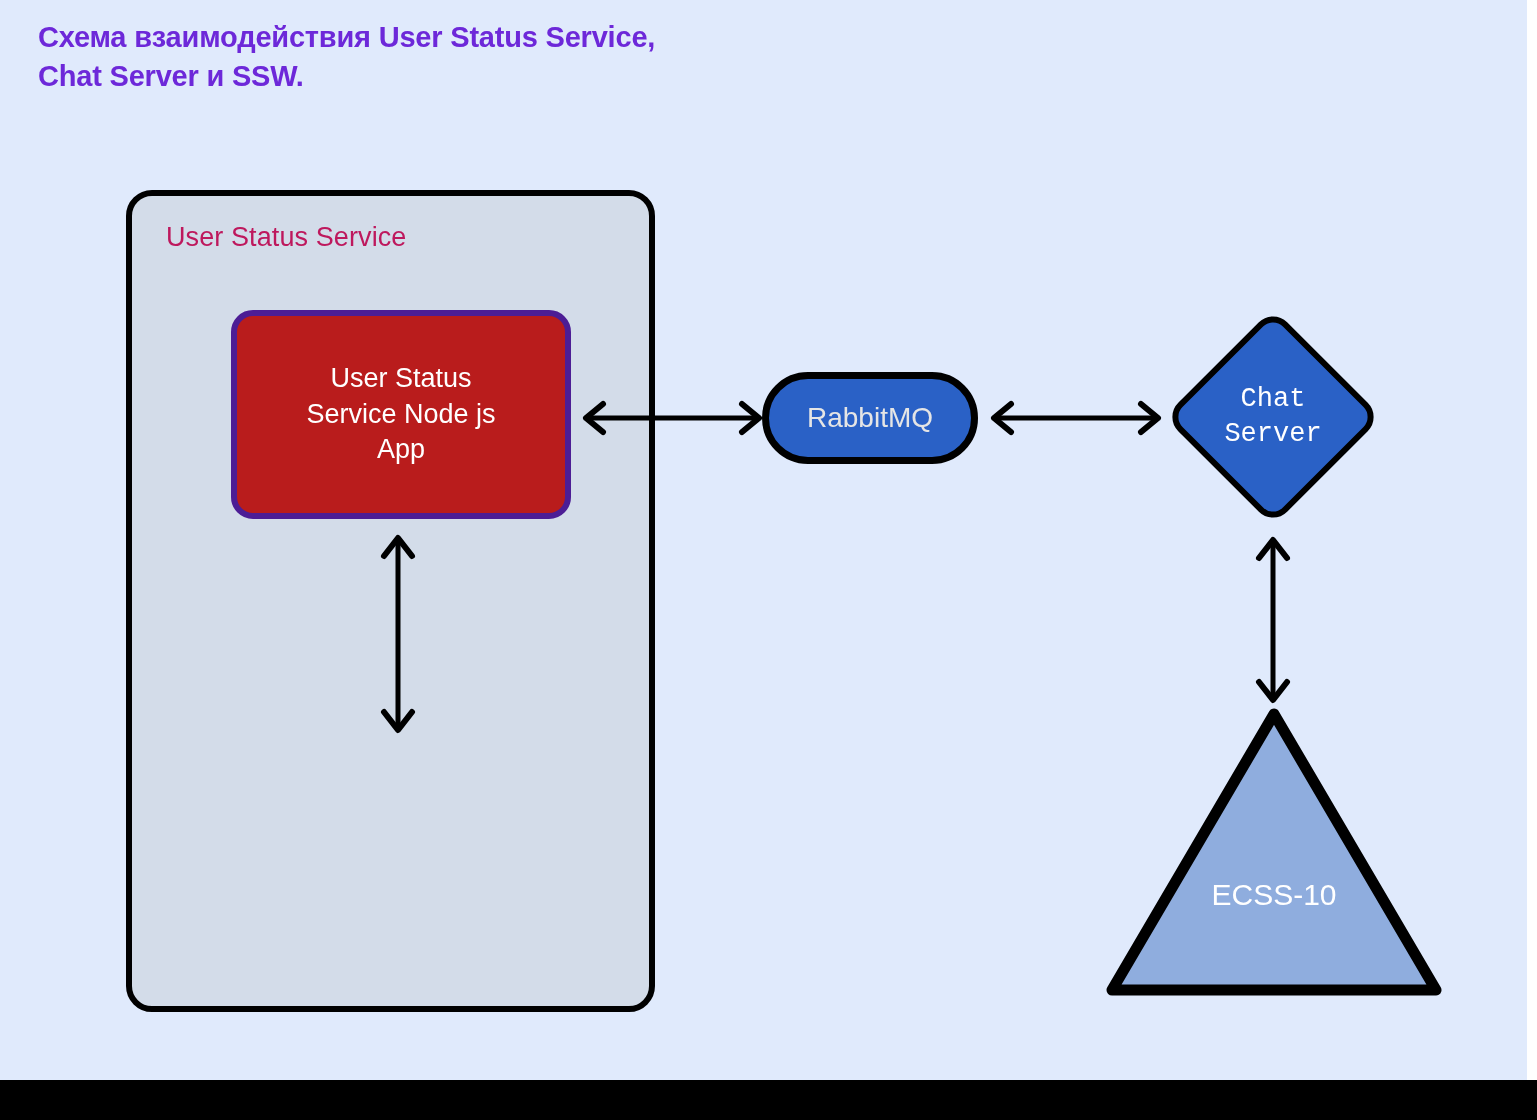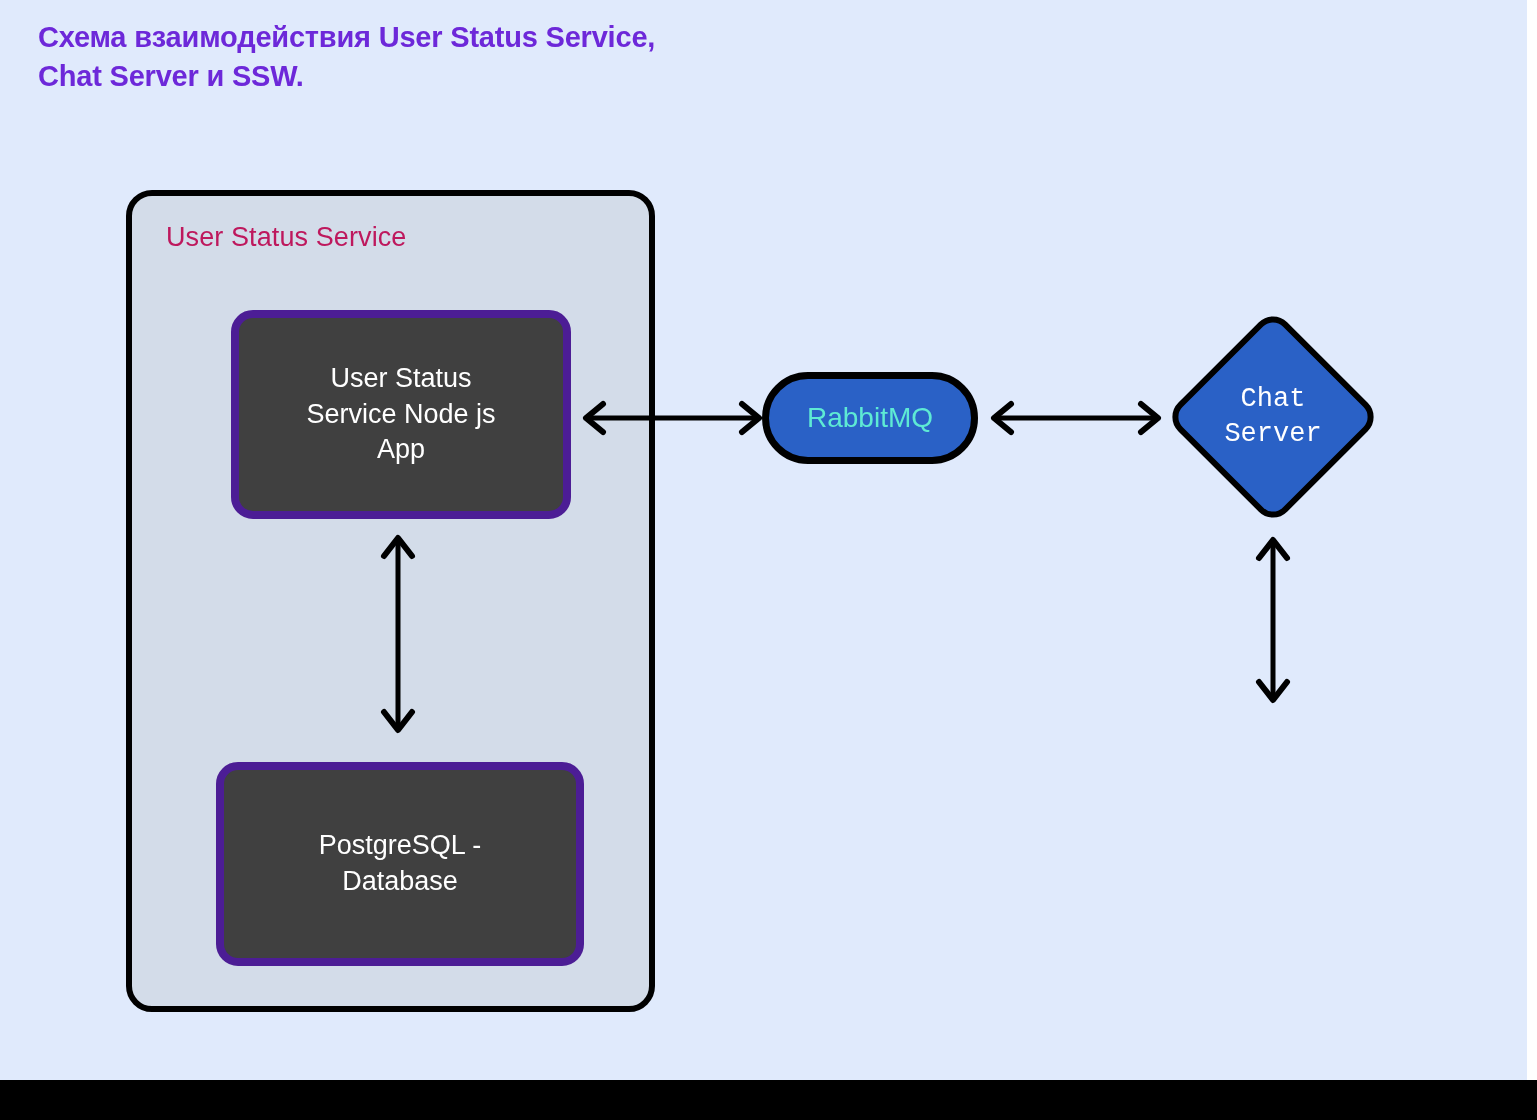--- a/index.html
+++ b/index.html
@@ -68,22 +68,22 @@
     left: 166px;
     top: 222px;
     font-size: 27px;
     color: #be185d;
     letter-spacing: 0.1px;
   }
 
   
   .node-box {
     position: absolute;
-    background: #404040;
-    border: 8px solid #4c1d95;
+    background: #b91c1c;
+    border: 6px solid #4c1d95;
     border-radius: 22px;
     box-sizing: border-box;
     color: #ffffff;
     display: flex;
     align-items: center;
     justify-content: center;
     text-align: center;
     font-size: 27px;
     line-height: 1.32;
     white-space: pre-line;
@@ -106,21 +106,21 @@
   #node-rabbitmq {
     position: absolute;
     left: 762px;
     top: 372px;
     width: 216px;
     height: 92px;
     background: #2a61c6;
     border: 7px solid #000000;
     border-radius: 46px;
     box-sizing: border-box;
-    color: #5eead4;
+    color: #e5e5e5;
     display: flex;
     align-items: center;
     justify-content: center;
     font-size: 28px;
   }
 
   
   #node-chat-server {
     position: absolute;
     left: 1165px;
@@ -193,31 +193,35 @@
   <div id="diagram-title">Схема взаимодействия User Status Service,
 Chat Server и SSW.</div>
 
   <div id="group-user-status-service"></div>
   <div id="group-label">User Status Service</div>
 
   <div id="node-user-status-app" class="node-box">User Status
 Service Node js
 App</div>
 
-  <div id="node-postgresql" class="node-box">PostgreSQL -
-Database</div>
 
   <div id="node-rabbitmq">RabbitMQ</div>
 
   <div id="node-chat-server">
     <div class="diamond-shape"></div>
     <div class="diamond-label">Chat
 Server</div>
   </div>
 
+  <div id="node-ecss10">
+    <svg width="348" height="310" viewBox="0 0 348 310">
+      <path d="M 174 14 L 336 290 L 12 290 Z" fill="#8fadde" stroke="#000000" stroke-width="11" stroke-linejoin="round"></path>
+    </svg>
+    <div class="tri-label">ECSS-10</div>
+  </div>
 
   <svg class="connector" style="left:575px; top:395px;" width="195" height="46">
     <line x1="12" y1="23" x2="183" y2="23" stroke="#000000" stroke-width="5"></line>
     <polyline points="28,9 11,23 28,37" fill="none" stroke="#000000" stroke-width="6" stroke-linecap="round" stroke-linejoin="round"></polyline>
     <polyline points="167,9 184,23 167,37" fill="none" stroke="#000000" stroke-width="6" stroke-linecap="round" stroke-linejoin="round"></polyline>
   </svg>
 
   <svg class="connector" style="left:982px; top:395px;" width="188" height="46">
     <line x1="12" y1="23" x2="176" y2="23" stroke="#000000" stroke-width="5"></line>
     <polyline points="29,9 12,23 29,37" fill="none" stroke="#000000" stroke-width="6" stroke-linecap="round" stroke-linejoin="round"></polyline>

